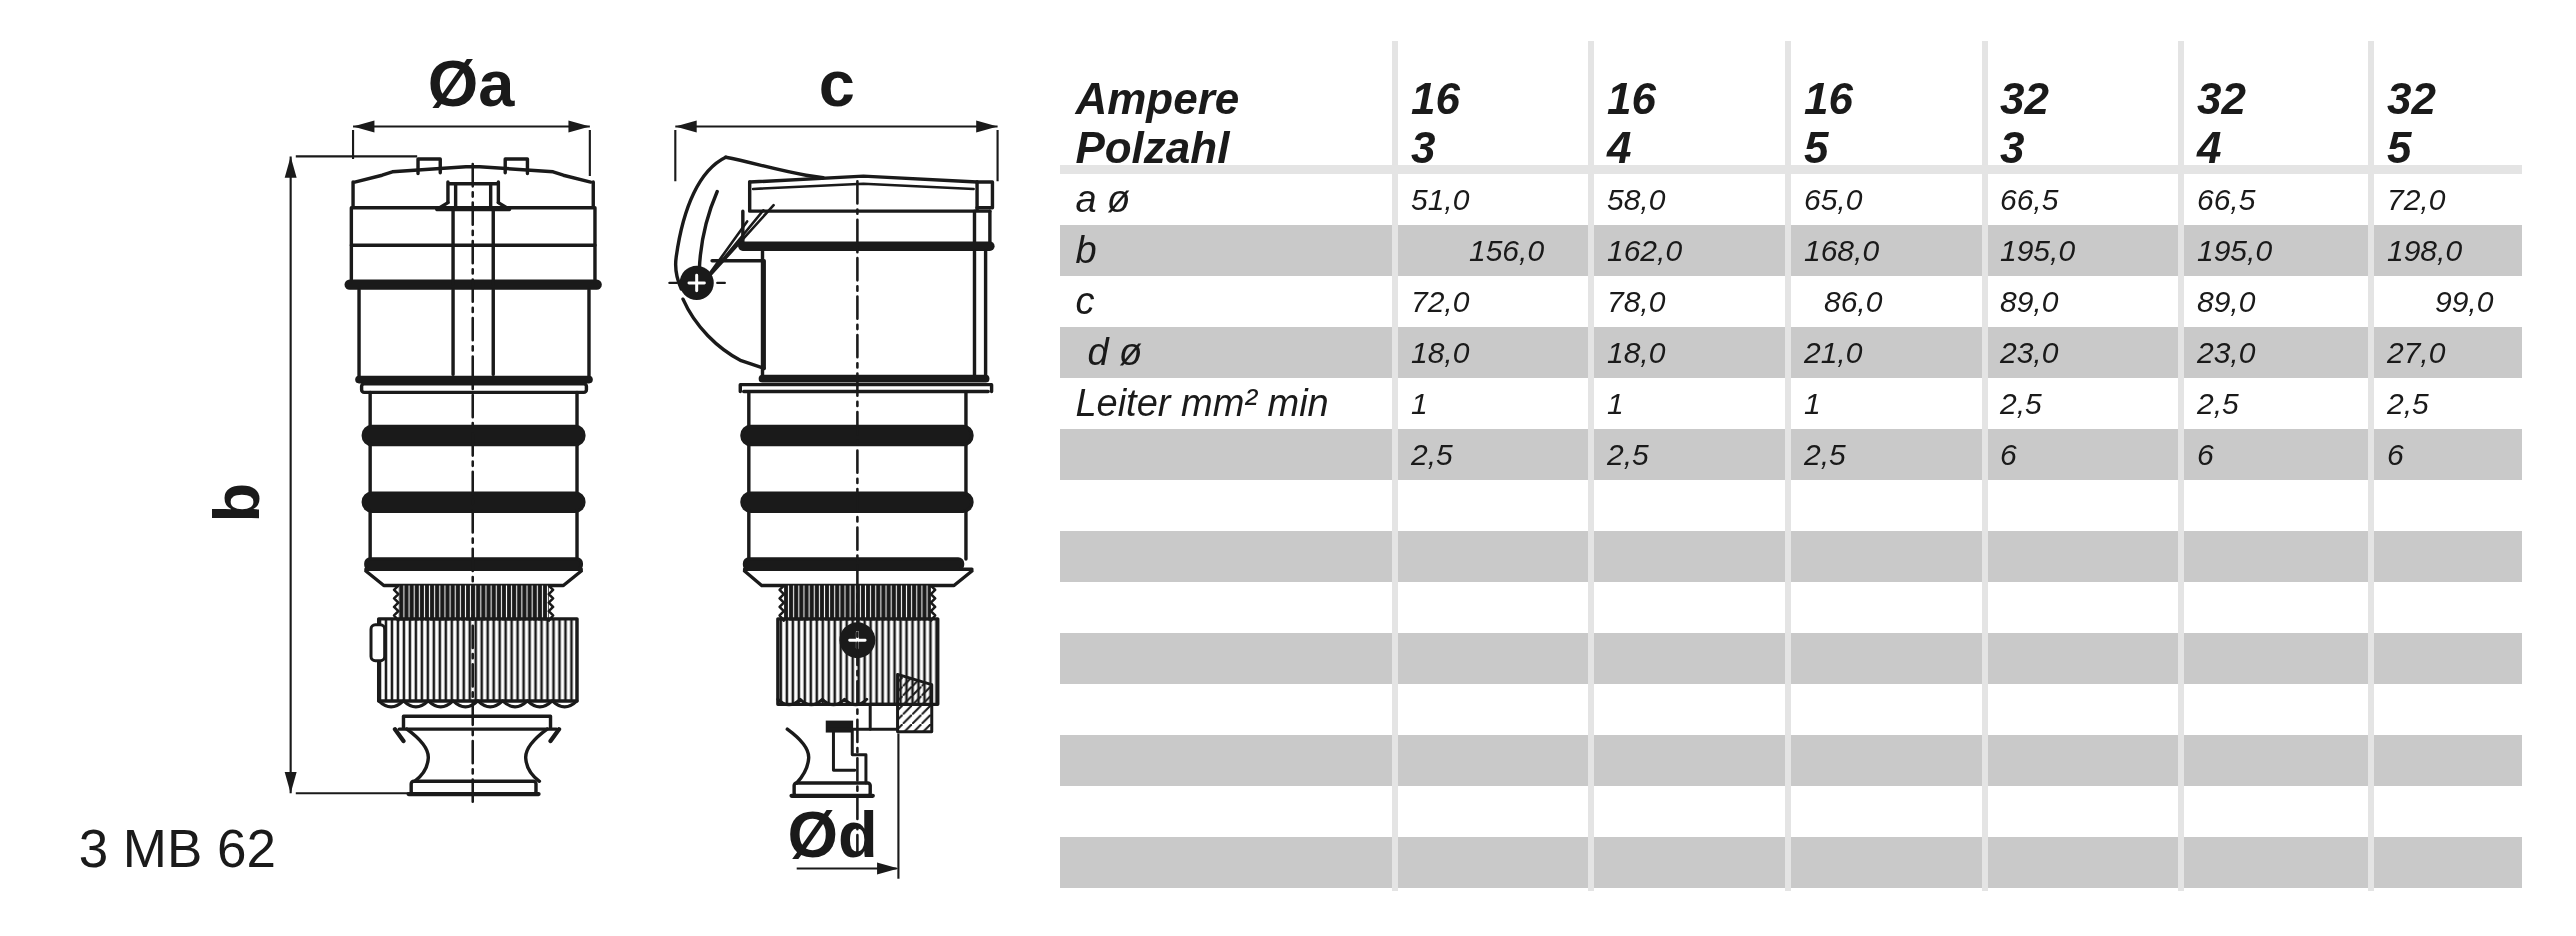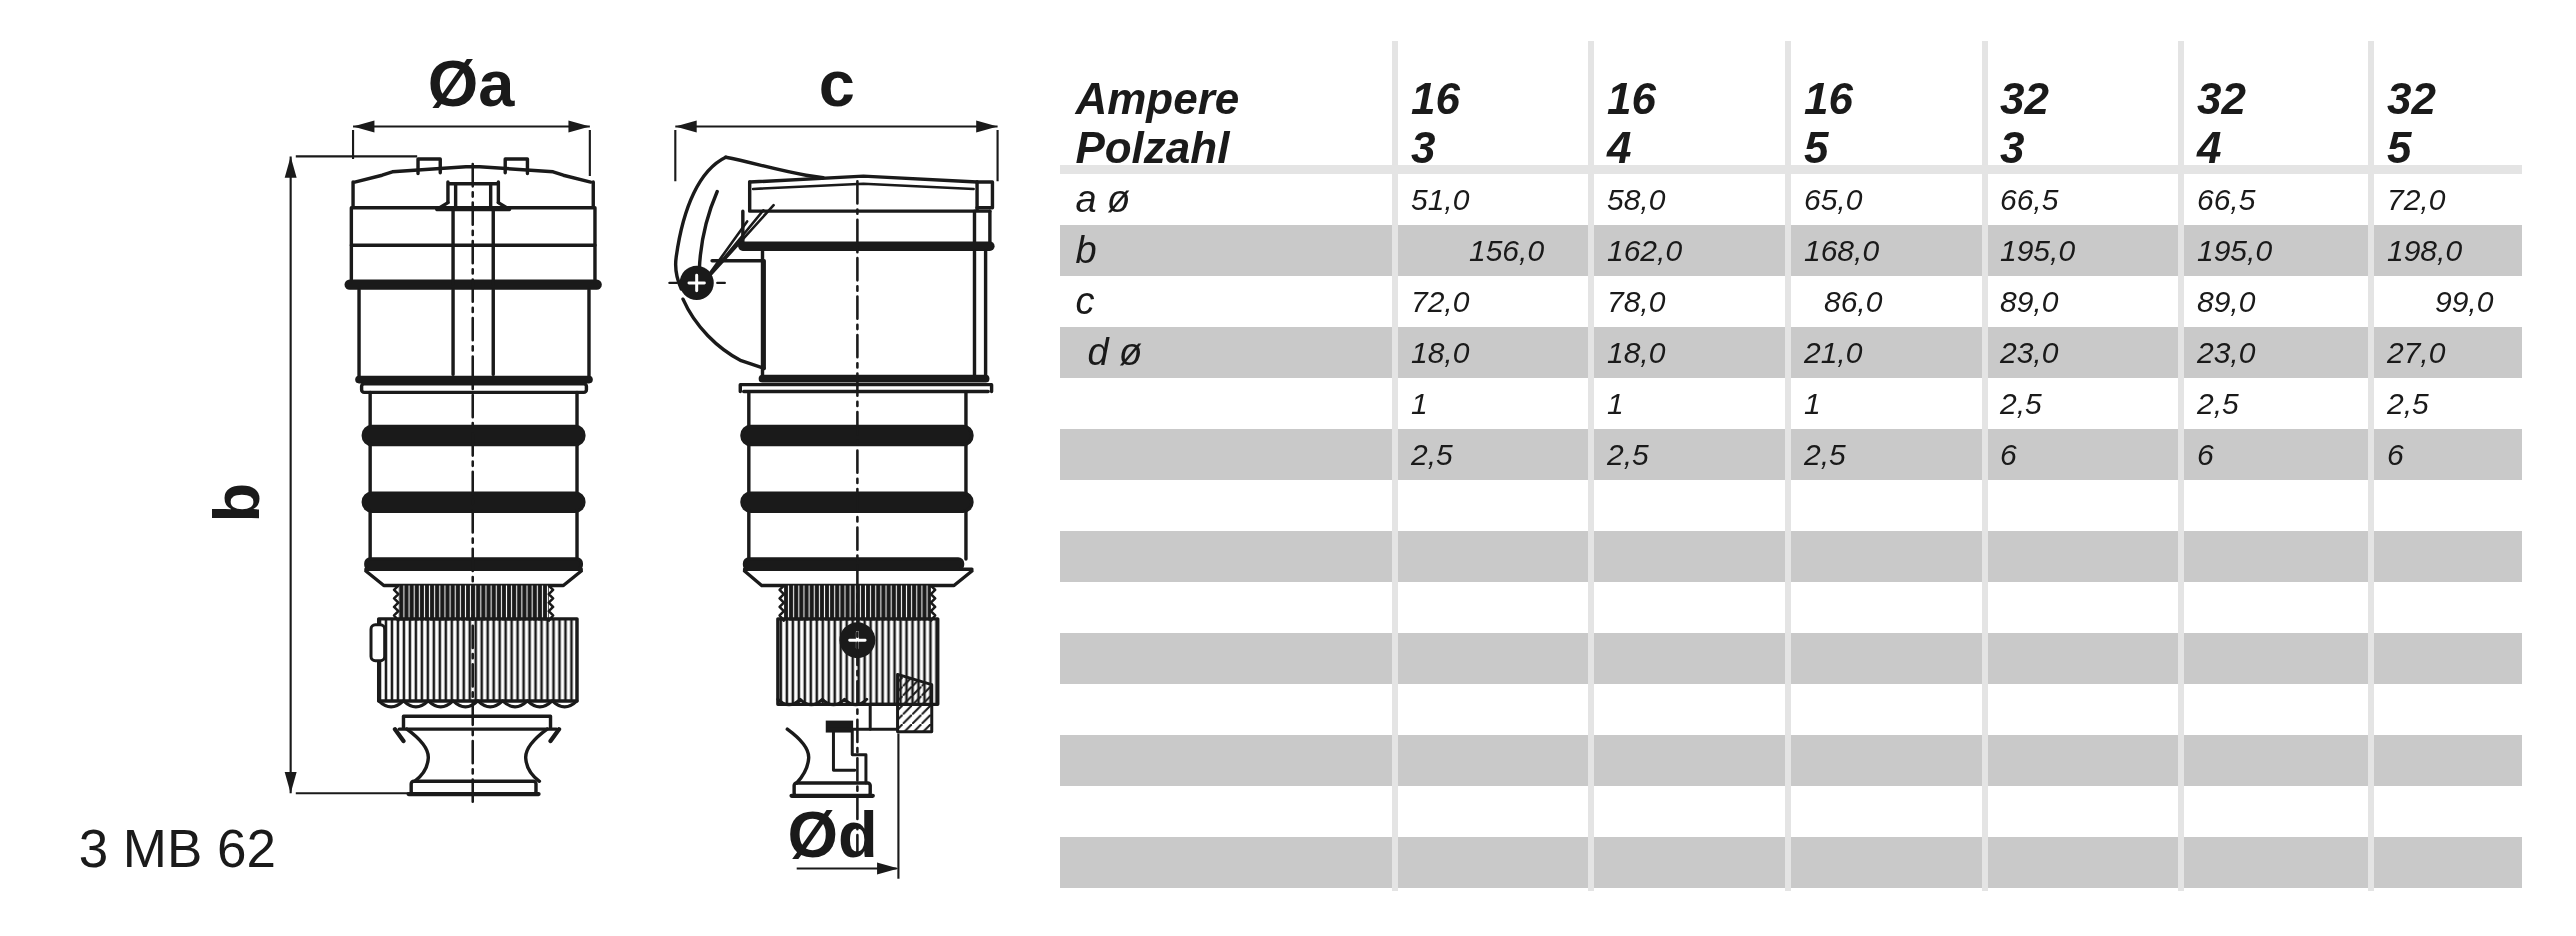--- a/index.html
+++ b/index.html
@@ -221,20 +221,21 @@
       <div class="row shaded">
         <span class="cell label" style="left: 15.4px; margin-left: 12px;">d ø</span>
         <span class="cell value" style="left: 351px;">18,0</span>
         <span class="cell value" style="left: 547px;">18,0</span>
         <span class="cell value" style="left: 744px;">21,0</span>
         <span class="cell value" style="left: 940px;">23,0</span>
         <span class="cell value" style="left: 1137px;">23,0</span>
         <span class="cell value" style="left: 1327px;">27,0</span>
       </div>
       <div class="row">
+        <span class="cell label" style="left: 15.4px;">Leiter mm² min</span>
         <span class="cell value" style="left: 351px;">1</span>
         <span class="cell value" style="left: 547px;">1</span>
         <span class="cell value" style="left: 744px;">1</span>
         <span class="cell value" style="left: 940px;">2,5</span>
         <span class="cell value" style="left: 1137px;">2,5</span>
         <span class="cell value" style="left: 1327px;">2,5</span>
       </div>
       <div class="row shaded">
         <span class="cell value" style="left: 351px;">2,5</span>
         <span class="cell value" style="left: 547px;">2,5</span>

